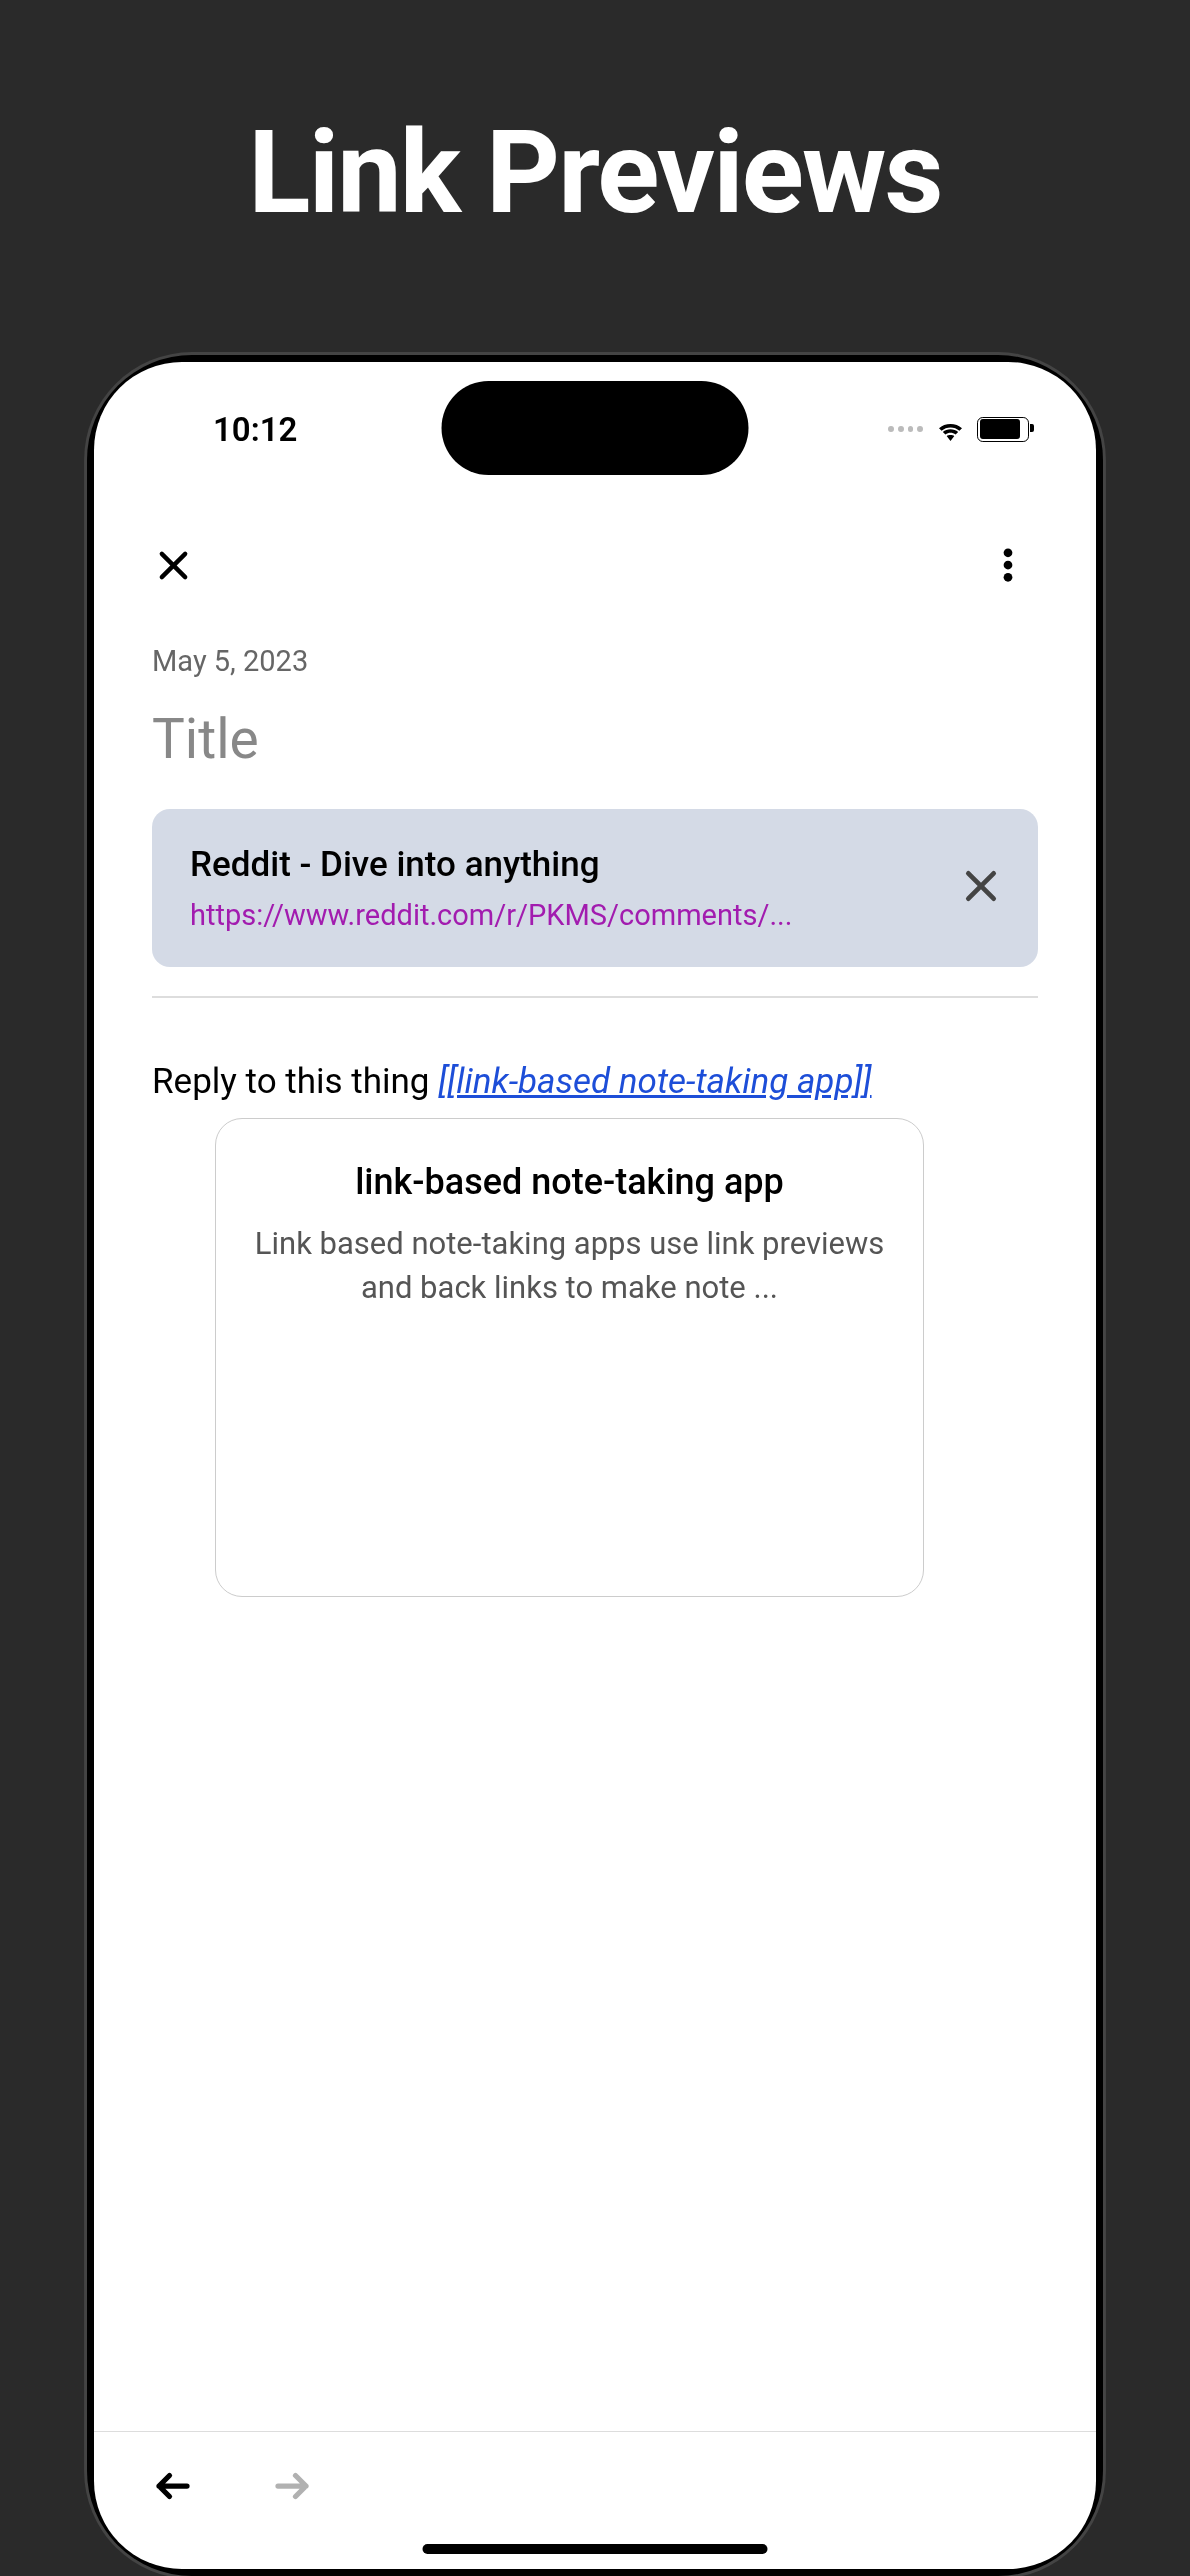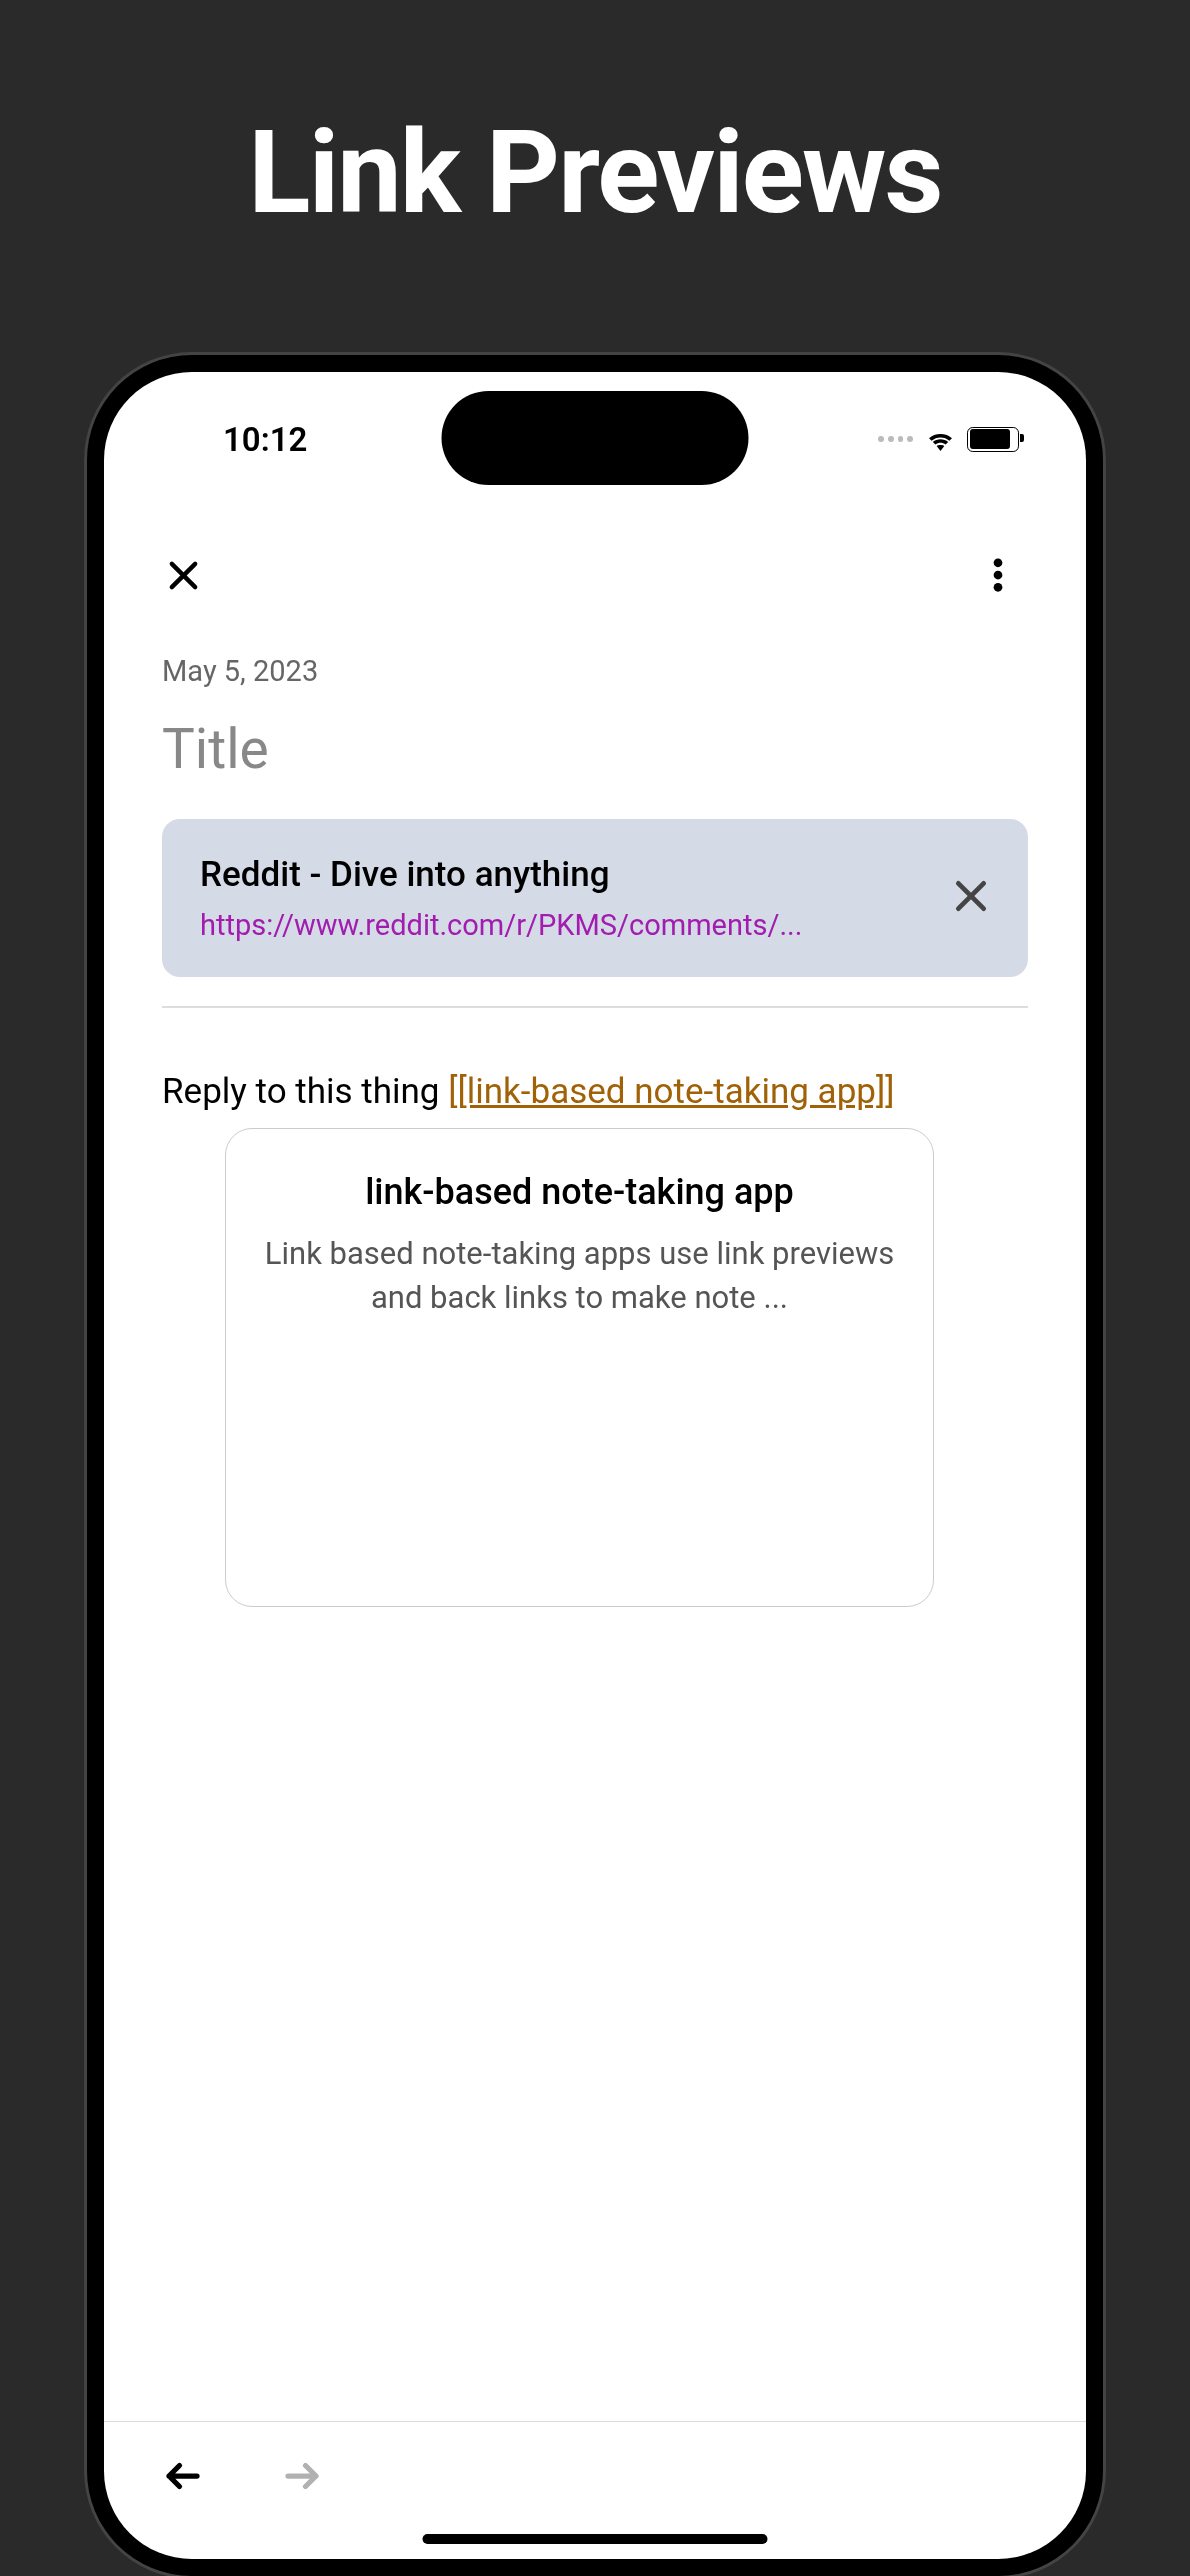--- a/index.html
+++ b/index.html
@@ -25,21 +25,21 @@
       letter-spacing: -1.9px;
       margin-top: 105px;
       margin-bottom: 115px;
     }
 
     .phone-container {
       width: 1016px;
       height: 2438px;
       background: #000;
       border-radius: 105px;
-      padding: 17px;
+      padding: 7px;
       position: relative;
       box-shadow: 0 0 0 2.9px #444;
     }
 
     .phone-screen {
       width: 100%;
       height: 100%;
       background: #ffffff;
       border-radius: 88px;
       overflow: hidden;
@@ -226,22 +226,23 @@
       margin-bottom: 58px;
     }
 
     .note-body {
       font-size: 35px;
       color: #000;
       line-height: 1.5;
     }
 
     .wiki-link {
-      color: #a16207;
+      color: #1d4ed8;
       text-decoration: underline;
+      font-style: italic;
     }
 
     .preview-popover {
       margin-top: 9.6px;
       margin-left: 63px;
       width: 709px;
       height: 479px;
       border: 1.9px solid #ccc;
       border-radius: 27px;
       padding: 42px 38px;

